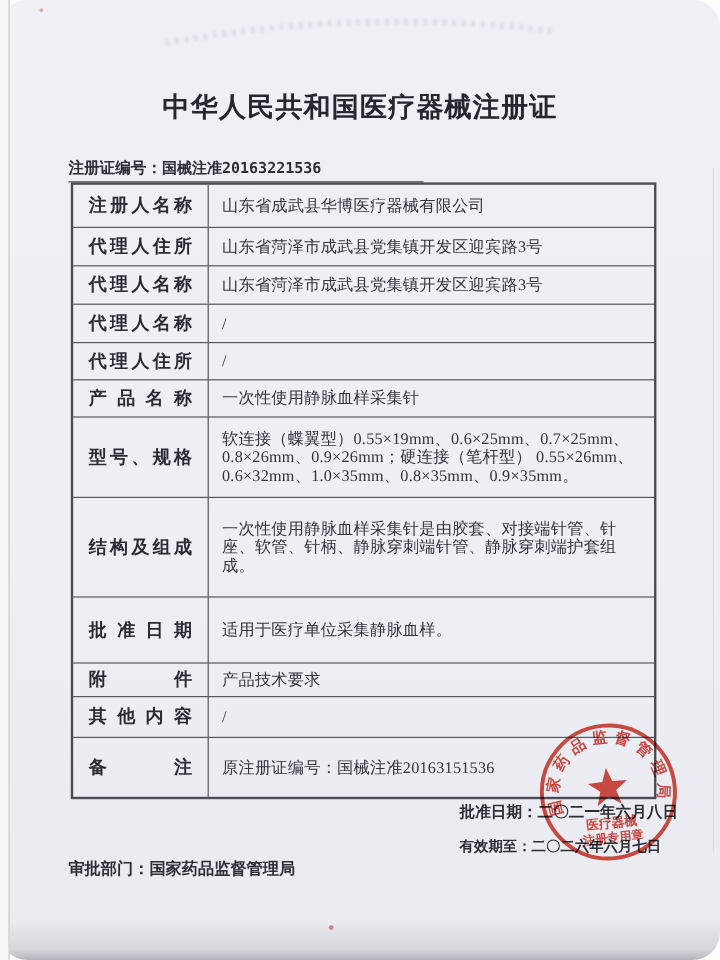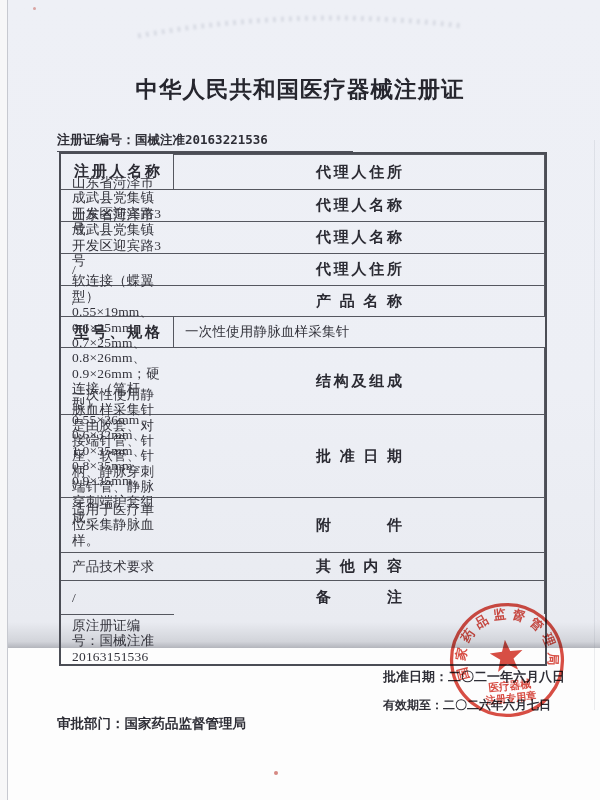--- a/index.html
+++ b/index.html
@@ -3,22 +3,23 @@
 <meta charset="utf-8">
 <style>
   html,body{margin:0;padding:0;}
   body{
     width:600px;height:800px;overflow:hidden;position:relative;
     background:#fdfdfd;
     font-family:"Liberation Serif","DejaVu Serif",serif;
     color:#35353d;
   }
   .paper{
-    position:absolute;left:0;top:0;width:600px;height:648px;
+    position:absolute;left:0;top:0;width:600px;height:800px;
     background:linear-gradient(180deg,#eef0f6 0%,#edeff5 60%,#e9ebf1 96%,#d2d4da 99%,#b3b5bc 100%);
+    border-radius:23px;
   }
   .edge-left{
     position:absolute;left:0;top:0;width:7px;height:800px;
     background:#f7f7f8;border-right:1px solid #c7c9d0;
   }
   .fold-right{
     position:absolute;left:594px;top:140px;width:1px;height:570px;
     background:rgba(120,125,140,.14);
   }
   .bleed{position:absolute;left:130px;top:0;opacity:.22;filter:blur(1.3px);}
@@ -94,20 +95,21 @@
   <div class="doc-title">中华人民共和国医疗器械注册证</div>
 
   <div class="cert-line">
     <span>注册证编号：</span><span class="num">国械注准20163221536</span>
   </div>
 
   <div class="cert-table">
     <div class="cell lab first">
         <span class="lab-inner">注册人名称</span>
       </div>
+    <div class="cell val first">山东省成武县华博医疗器械有限公司</div>
 
     <div class="cell lab">
         <span class="lab-inner">代理人住所</span>
       </div>
     <div class="cell val">山东省菏泽市成武县党集镇开发区迎宾路3号</div>
 
     <div class="cell lab">
         <span class="lab-inner">代理人名称</span>
       </div>
     <div class="cell val">山东省菏泽市成武县党集镇开发区迎宾路3号</div>
@@ -118,25 +120,25 @@
     <div class="cell val">/</div>
 
     <div class="cell lab">
         <span class="lab-inner">代理人住所</span>
       </div>
     <div class="cell val">/</div>
 
     <div class="cell lab">
         <span class="lab-inner">产品名称</span>
       </div>
+    <div class="cell val">一次性使用静脉血样采集针</div>
+
     <div class="cell lab">
         <span class="lab-inner">型号、规格</span>
       </div>
-
-    <div class="cell val">一次性使用静脉血样采集针</div>
     <div class="cell val">软连接（蝶翼型）0.55×19mm、0.6×25mm、0.7×25mm、0.8×26mm、0.9×26mm；硬连接（笔杆型） 0.55×26mm、0.6×32mm、1.0×35mm、0.8×35mm、0.9×35mm。</div>
 
     <div class="cell lab">
         <span class="lab-inner">结构及组成</span>
       </div>
     <div class="cell val">一次性使用静脉血样采集针是由胶套、对接端针管、针座、软管、针柄、静脉穿刺端针管、静脉穿刺端护套组成。</div>
 
     <div class="cell lab">
         <span class="lab-inner">批准日期</span>
       </div>

